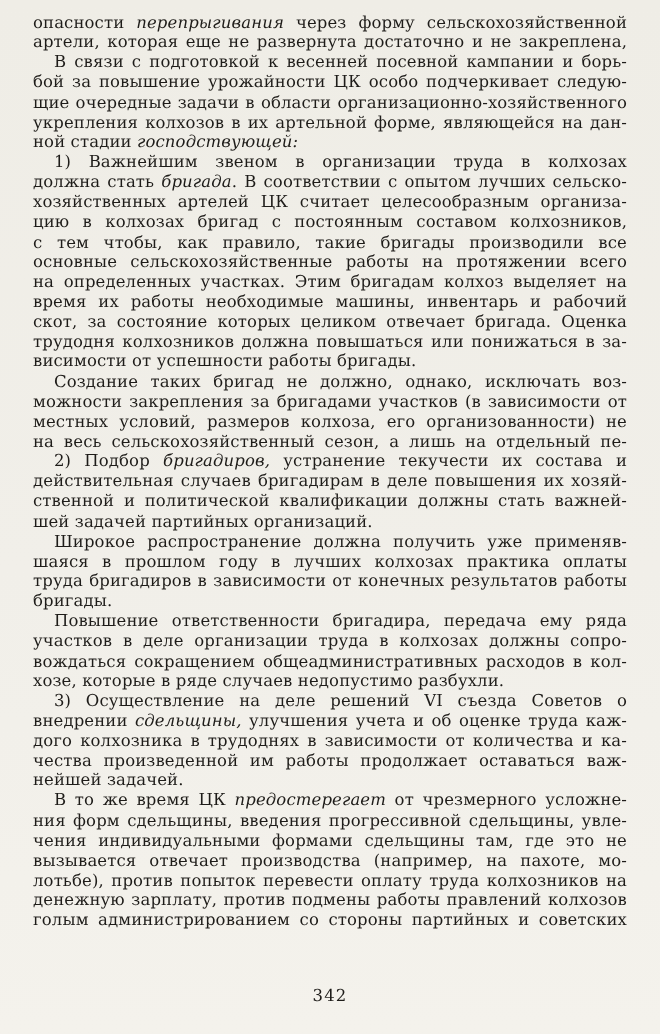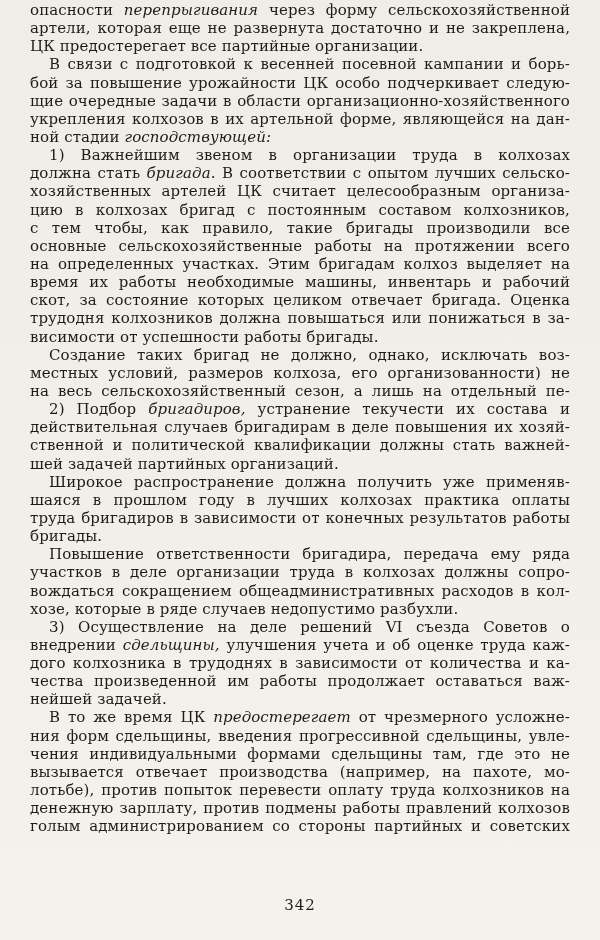--- a/index.html
+++ b/index.html
@@ -14,21 +14,21 @@
   }
   .page{
     position:relative;
     width:600px;height:940px;
     background:linear-gradient(180deg,#efede6 0%,var(--paper) 55%,#f4f2ec 100%);
     overflow:hidden;
     color:var(--ink);
   }
   .text-block{
     position:absolute;
-    left:30px;top:1px;width:540px;
+    left:30px;top:11px;width:540px;
     font-size:15px;
     line-height:18.15px;
     letter-spacing:0.1px;
   }
   .para{margin:0;padding:0;}
   .line{
     height:18.15px;
     overflow:hidden;
     text-align:left;
     white-space:normal;
@@ -50,21 +50,20 @@
   }
 </style>
 </head>
 <body>
 
 <div class="page">
   <div class="text-block" id="text-block">
       <div class="para">
         <div class="line j"><span>опасности </span><i>перепрыгивания</i><span> через форму сельскохозяйственной</span></div>
         <div class="line j"><span>артели, которая еще не развернута достаточно и не закреплена,</span></div>
-        <div class="line"><span>ЦК предостерегает все партийные организации.</span></div>
       </div>
       <div class="para">
         <div class="line j ind"><span>В связи с подготовкой к весенней посевной кампании и борь-</span></div>
         <div class="line j"><span>бой за повышение урожайности ЦК особо подчеркивает следую-</span></div>
         <div class="line j"><span>щие очередные задачи в области организационно-хозяйственного</span></div>
         <div class="line j"><span>укрепления колхозов в их артельной форме, являющейся на дан-</span></div>
         <div class="line"><span>ной стадии </span><i>господствующей:</i></div>
       </div>
       <div class="para">
         <div class="line j ind"><span>1) Важнейшим звеном в организации труда в колхозах</span></div>
@@ -74,20 +73,21 @@
         <div class="line j"><span>с тем чтобы, как правило, такие бригады производили все</span></div>
         <div class="line j"><span>основные сельскохозяйственные работы на протяжении всего года</span></div>
         <div class="line j"><span>на определенных участках. Этим бригадам колхоз выделяет на</span></div>
         <div class="line j"><span>время их работы необходимые машины, инвентарь и рабочий</span></div>
         <div class="line j"><span>скот, за состояние которых целиком отвечает бригада. Оценка</span></div>
         <div class="line j"><span>трудодня колхозников должна повышаться или понижаться в за-</span></div>
         <div class="line"><span>висимости от успешности работы бригады.</span></div>
       </div>
       <div class="para">
         <div class="line j ind"><span>Создание таких бригад не должно, однако, исключать воз-</span></div>
+        <div class="line j"><span>можности закрепления за бригадами участков (в зависимости от</span></div>
         <div class="line j"><span>местных условий, размеров колхоза, его организованности) не</span></div>
         <div class="line j"><span>на весь сельскохозяйственный сезон, а лишь на отдельный пе-</span></div>
       </div>
       <div class="para">
         <div class="line j ind"><span>2) Подбор </span><i>бригадиров,</i><span> устранение текучести их состава и</span></div>
         <div class="line j"><span>действительная случаев бригадирам в деле повышения их хозяй-</span></div>
         <div class="line j"><span>ственной и политической квалификации должны стать важней-</span></div>
         <div class="line"><span>шей задачей партийных организаций.</span></div>
       </div>
       <div class="para">

